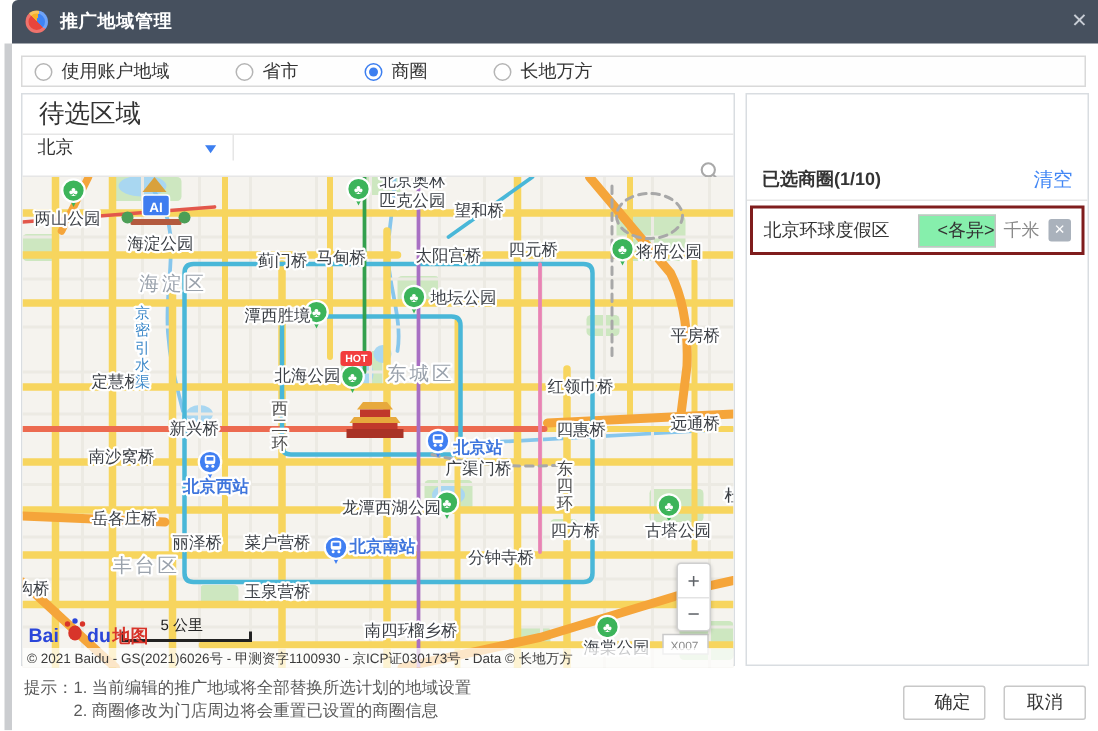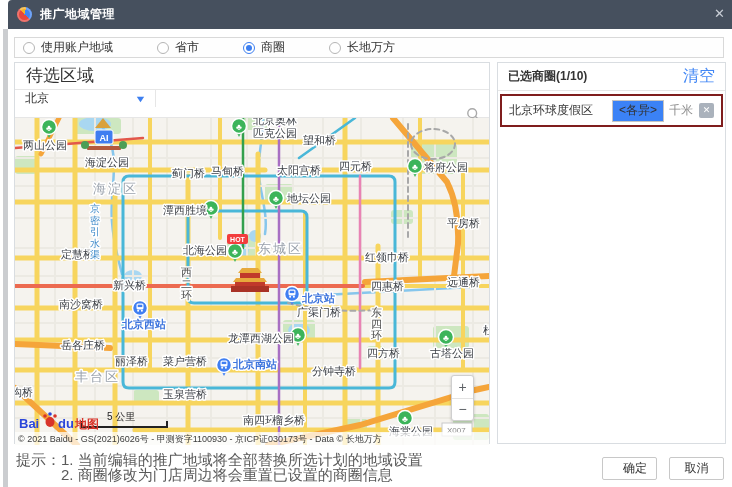--- a/index.html
+++ b/index.html
@@ -21,29 +21,29 @@
   .panel-right{left:489px;top:62px;width:229px;height:382px;}
   .panel-header{height:26px;line-height:26px;padding:0 11px;font-size:17px;color:#333;border-bottom:1px solid #e6e6e6;}
   .toolbar{height:27px;display:flex;border-bottom:1px solid #e6e6e6;flex-direction:column;}
   .city-select{width:120px;border-right:1px solid #e6e6e6;display:flex;align-items:center;justify-content:space-between;padding:0 10px;font-size:12px;color:#333;cursor:pointer;}
   .chev{color:#3d7ff0;font-size:9px;transform:scaleX(1.4);}
   .search-zone{flex:1;display:flex;align-items:center;justify-content:flex-end;padding-right:8px;}
   .map-wrap{position:relative;width:474px;height:327px;overflow:hidden;background:#f5f3ee;cursor:grab;}
   .zoom-ctrl{position:absolute;right:15px;bottom:24px;width:21px;height:44px;background:#fff;border:1px solid #cfcfcf;border-radius:3px;box-shadow:0 1px 3px rgba(0,0,0,.2);display:flex;flex-direction:column;}
   .zoom-btn{flex:1;display:flex;align-items:center;justify-content:center;font-size:14px;color:#5f6368;cursor:pointer;}
   .zoom-btn:first-child{border-bottom:1px solid #e3e3e3;}
-  .rp-header{height:27px;display:flex;align-items:center;justify-content:space-between;padding:0 10px;border-bottom:1px solid #e6e6e6;}
+  .rp-header{height:27px;display:flex;align-items:center;justify-content:space-between;padding:0 10px;border-bottom:1px solid #e6e6e6;margin-top:43px;}
   .rp-title{font-size:12px;color:#333;font-weight:bold;}
-  .clear-link{font-size:16px;color:#4287f5;cursor:pointer;}
+  .clear-link{font-size:13px;color:#4287f5;cursor:pointer;}
   .sel-item{margin:3px 2px;border:2px solid #7f1d1d;height:29px;display:flex;align-items:center;padding:0 7px;}
   .sel-name{font-size:12px;color:#333;flex:1;}
-  .radius-input{width:50px;height:20px;border:1px solid #c4c4c4;font-size:12px;color:#333;text-align:center;font-family:"Liberation Sans",sans-serif;padding:0;background:#3b82f6;}
+  .radius-input{width:50px;height:20px;border:1px solid #c4c4c4;font-size:12px;color:#333;text-align:right;font-family:"Liberation Sans",sans-serif;padding:0;background:#86efac;}
   .unit{font-size:12px;color:#8a8a8a;margin:0 6px 0 5px;}
   .del-btn{width:15px;height:15px;background:#aab2bc;border-radius:2px;color:#fff;font-size:9px;line-height:15px;text-align:center;cursor:pointer;}
-  .hints{position:absolute;left:8px;top:452px;display:flex;font-size:15px;color:#5a5a5a;line-height:15px;}
+  .hints{position:absolute;left:8px;top:452px;display:flex;font-size:11px;color:#5a5a5a;line-height:15px;}
   .btn{position:absolute;top:457px;width:55px;height:23px;background:#fff;border:1px solid #c8c8c8;border-radius:2px;font-size:12px;color:#333;text-align:center;line-height:21px;cursor:pointer;box-sizing:border-box;}
   .btn-ok{left:594px;padding-left:11px;}
   .btn-cancel{left:661px;}
   svg text{font-family:"Liberation Sans","DejaVu Sans",sans-serif;}
   .map-attr{font-size:9px;}
 </style>
 </head>
 <body>
 
 <div class="stage">

